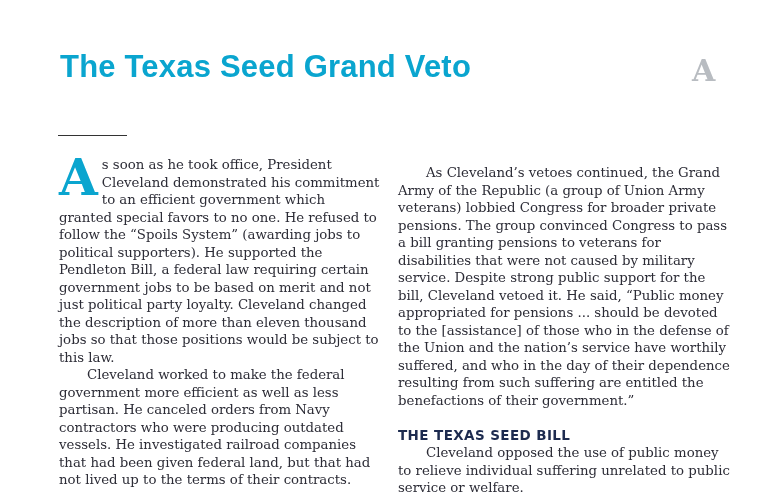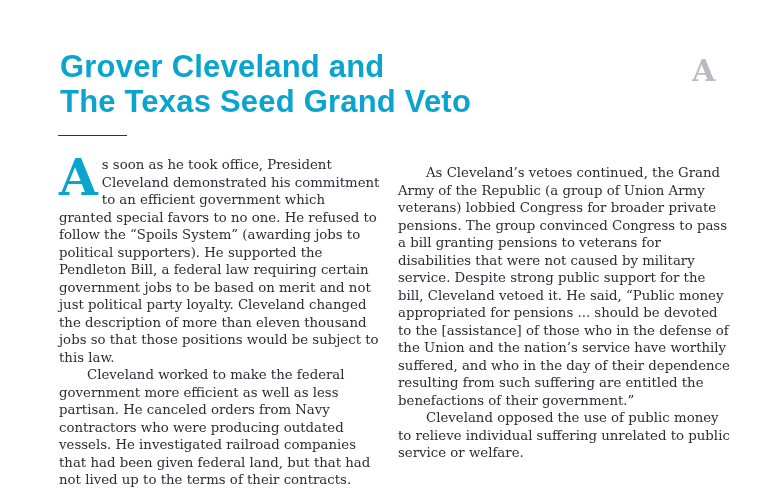--- a/index.html
+++ b/index.html
@@ -61,27 +61,27 @@
     color: #1d2b4f;
     line-height: 17px;
   }
 </style>
 </head>
 <body>
 
 <div class="section-letter">A</div>
 
 <h1 class="title">
-  <span>Grover Cleveland and</span>
   <span>The Texas Seed Grand Veto</span>
 </h1>
 
 <div class="rule"></div>
 
 <div class="col left">
   <p class="first"><span class="dropcap">A</span><span>s soon as he took office, President Cleveland demonstrated his commitment to an efficient government which granted special favors to no one. He refused to follow the “Spoils System” (awarding jobs to political supporters). He supported the Pendleton Bill, a federal law requiring certain government jobs to be based on merit and not just political party loyalty. Cleveland changed the description of more than eleven thousand jobs so that those positions would be subject to this law.</span></p>
   <p>Cleveland worked to make the federal government more efficient as well as less partisan. He canceled orders from Navy contractors who were producing outdated vessels. He investigated railroad companies that had been given federal land, but that had not lived up to the terms of their contracts. Millions of acres were returned to the federal government. He signed</p>
 </div>
 
 <div class="col right">
   <p>As Cleveland’s vetoes continued, the Grand Army of the Republic (a group of Union Army veterans) lobbied Congress for broader private pensions. The group convinced Congress to pass a bill granting pensions to veterans for disabilities that were not caused by military service. Despite strong public support for the bill, Cleveland vetoed it. He said, “Public money appropriated for pensions ... should be devoted to the [assistance] of those who in the defense of the Union and the nation’s service have worthily suffered, and who in the day of their dependence resulting from such suffering are entitled the benefactions of their government.”</p>
+  <h2 class="subhead">THE TEXAS SEED BILL</h2>
   <p>Cleveland opposed the use of public money to relieve individual suffering unrelated to public service or welfare.</p>
 </div>
 
 </body></html>

